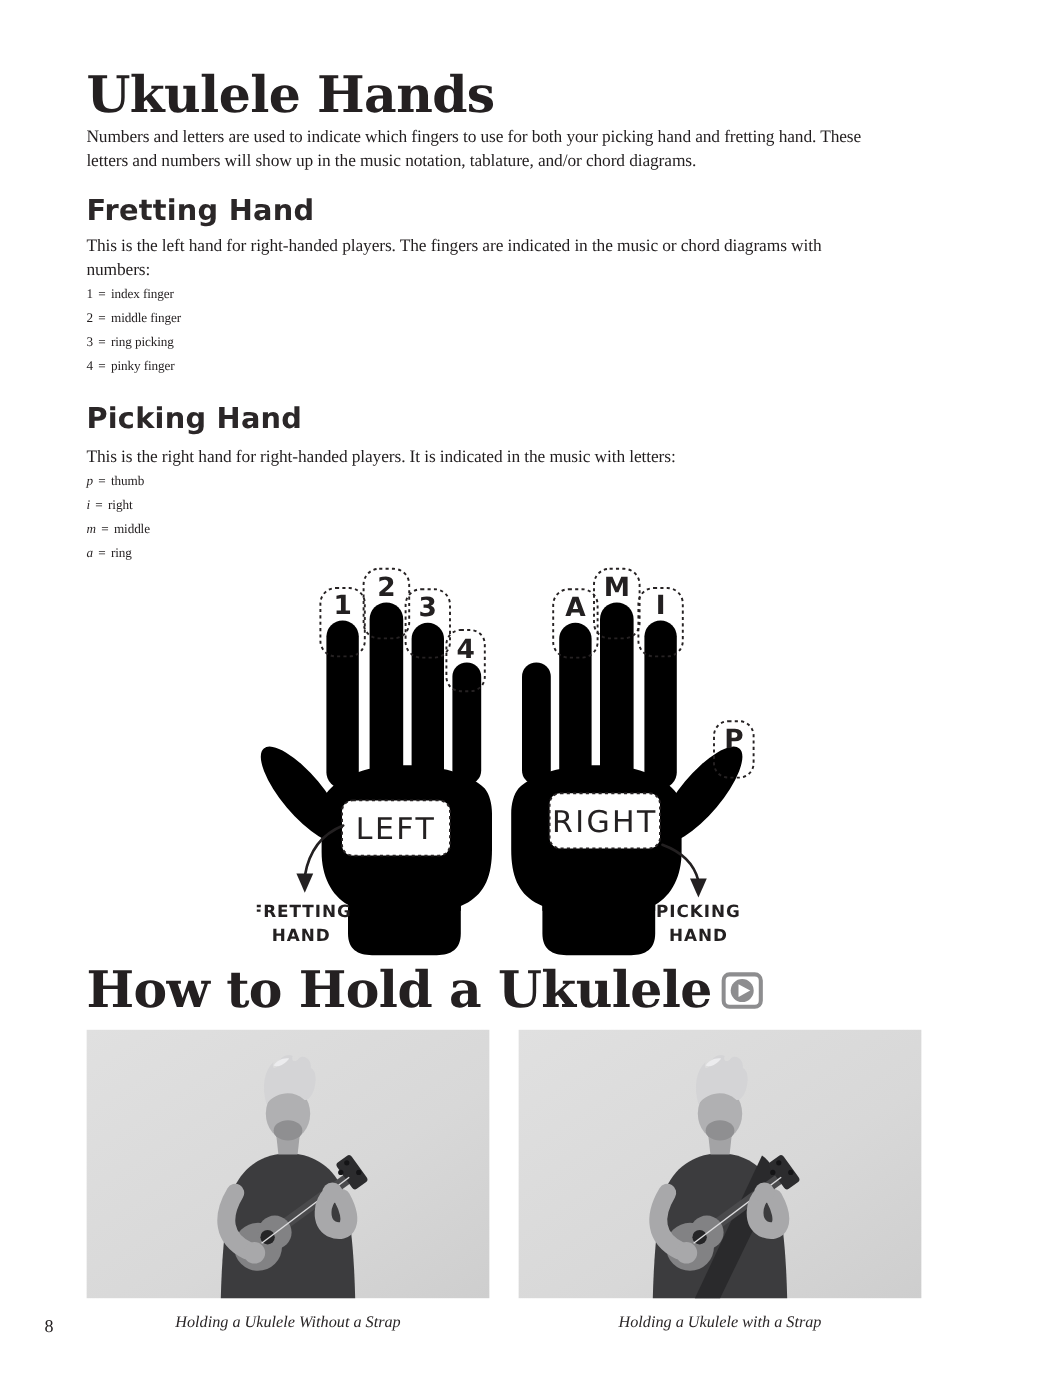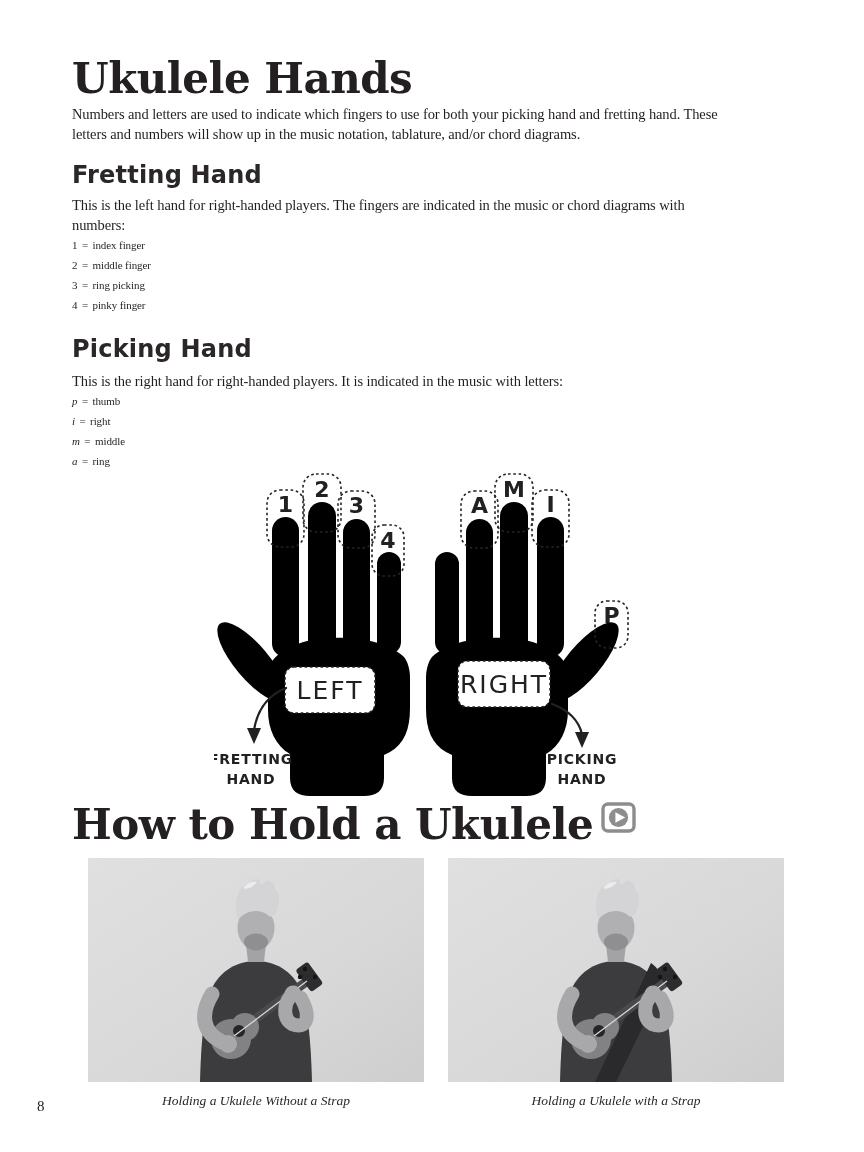--- a/index.html
+++ b/index.html
@@ -23,22 +23,22 @@
   .kv .eq { margin:0 4.5px; }
   .picking-list .k { font-style:italic; }
   .dotbox { fill:none; stroke:#262223; stroke-width:1.6; stroke-dasharray:2.6 2.7; }
   .whitebox { fill:#ffffff; stroke:#262223; stroke-width:1.6; stroke-dasharray:2.6 2.7; }
   .fingerlabel { font-family:"DejaVu Sans", sans-serif; font-weight:700; font-size:22px; fill:#232021; text-anchor:middle; }
   .hand-word { font-family:"DejaVu Sans", sans-serif; font-weight:400; font-size:25px; fill:#232021; text-anchor:middle; letter-spacing:2px; }
   .pointer-word { font-family:"DejaVu Sans", sans-serif; font-weight:700; font-size:14px; fill:#232021; text-anchor:middle; letter-spacing:0.8px; }
   .arrow { fill:none; stroke:#232021; stroke-width:2.2; stroke-linecap:round; }
   .arrowhead { fill:#232021; }
   
-  .hold-head { display:flex; align-items:flex-start; gap:8px; }
-  .photos { display:flex; gap:24px;margin-left:16px; }
+  .hold-head { display:flex; align-items:center; gap:8px; }
+  .photos { display:flex; gap:24px; }
   figure { width:336px; }
   figcaption {
     margin-top:7px; text-align:center; font-style:italic; font-size:13.5px; color:#2a2627;
   }
   .pagenum { font-size:15px; color:#242021; }
 </style>
 </head>
 <body>
 
 <div class="page">

